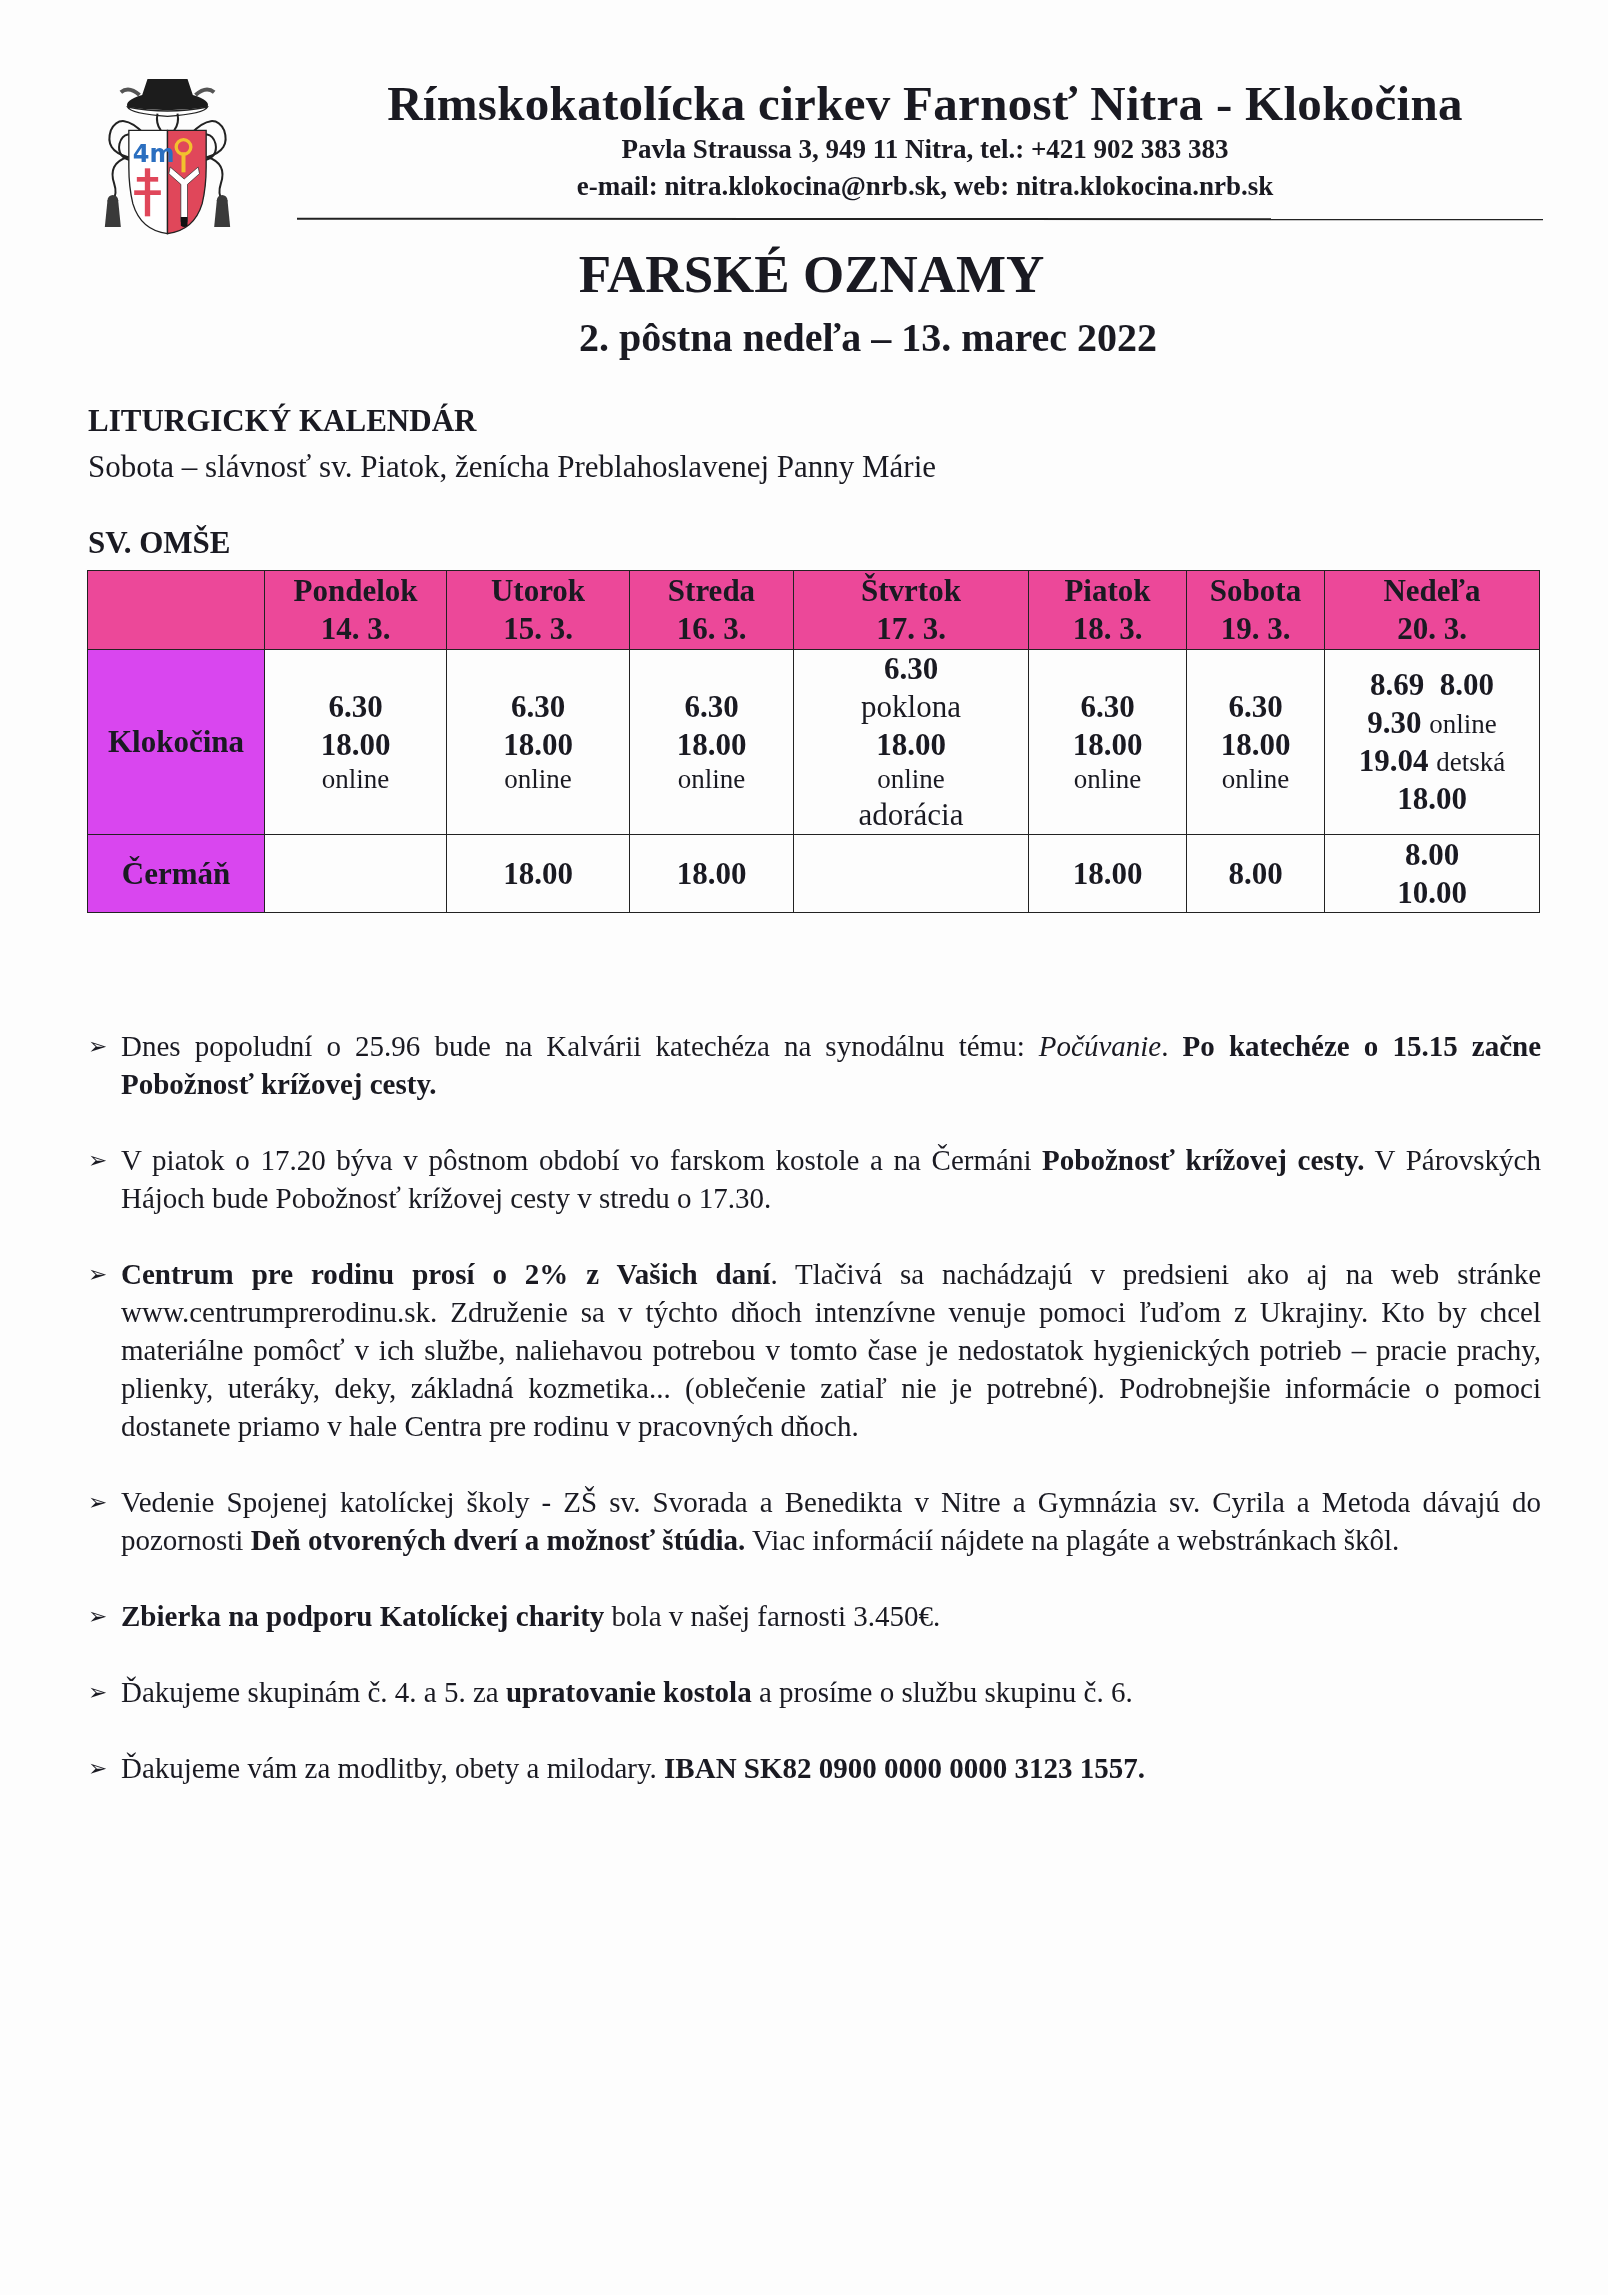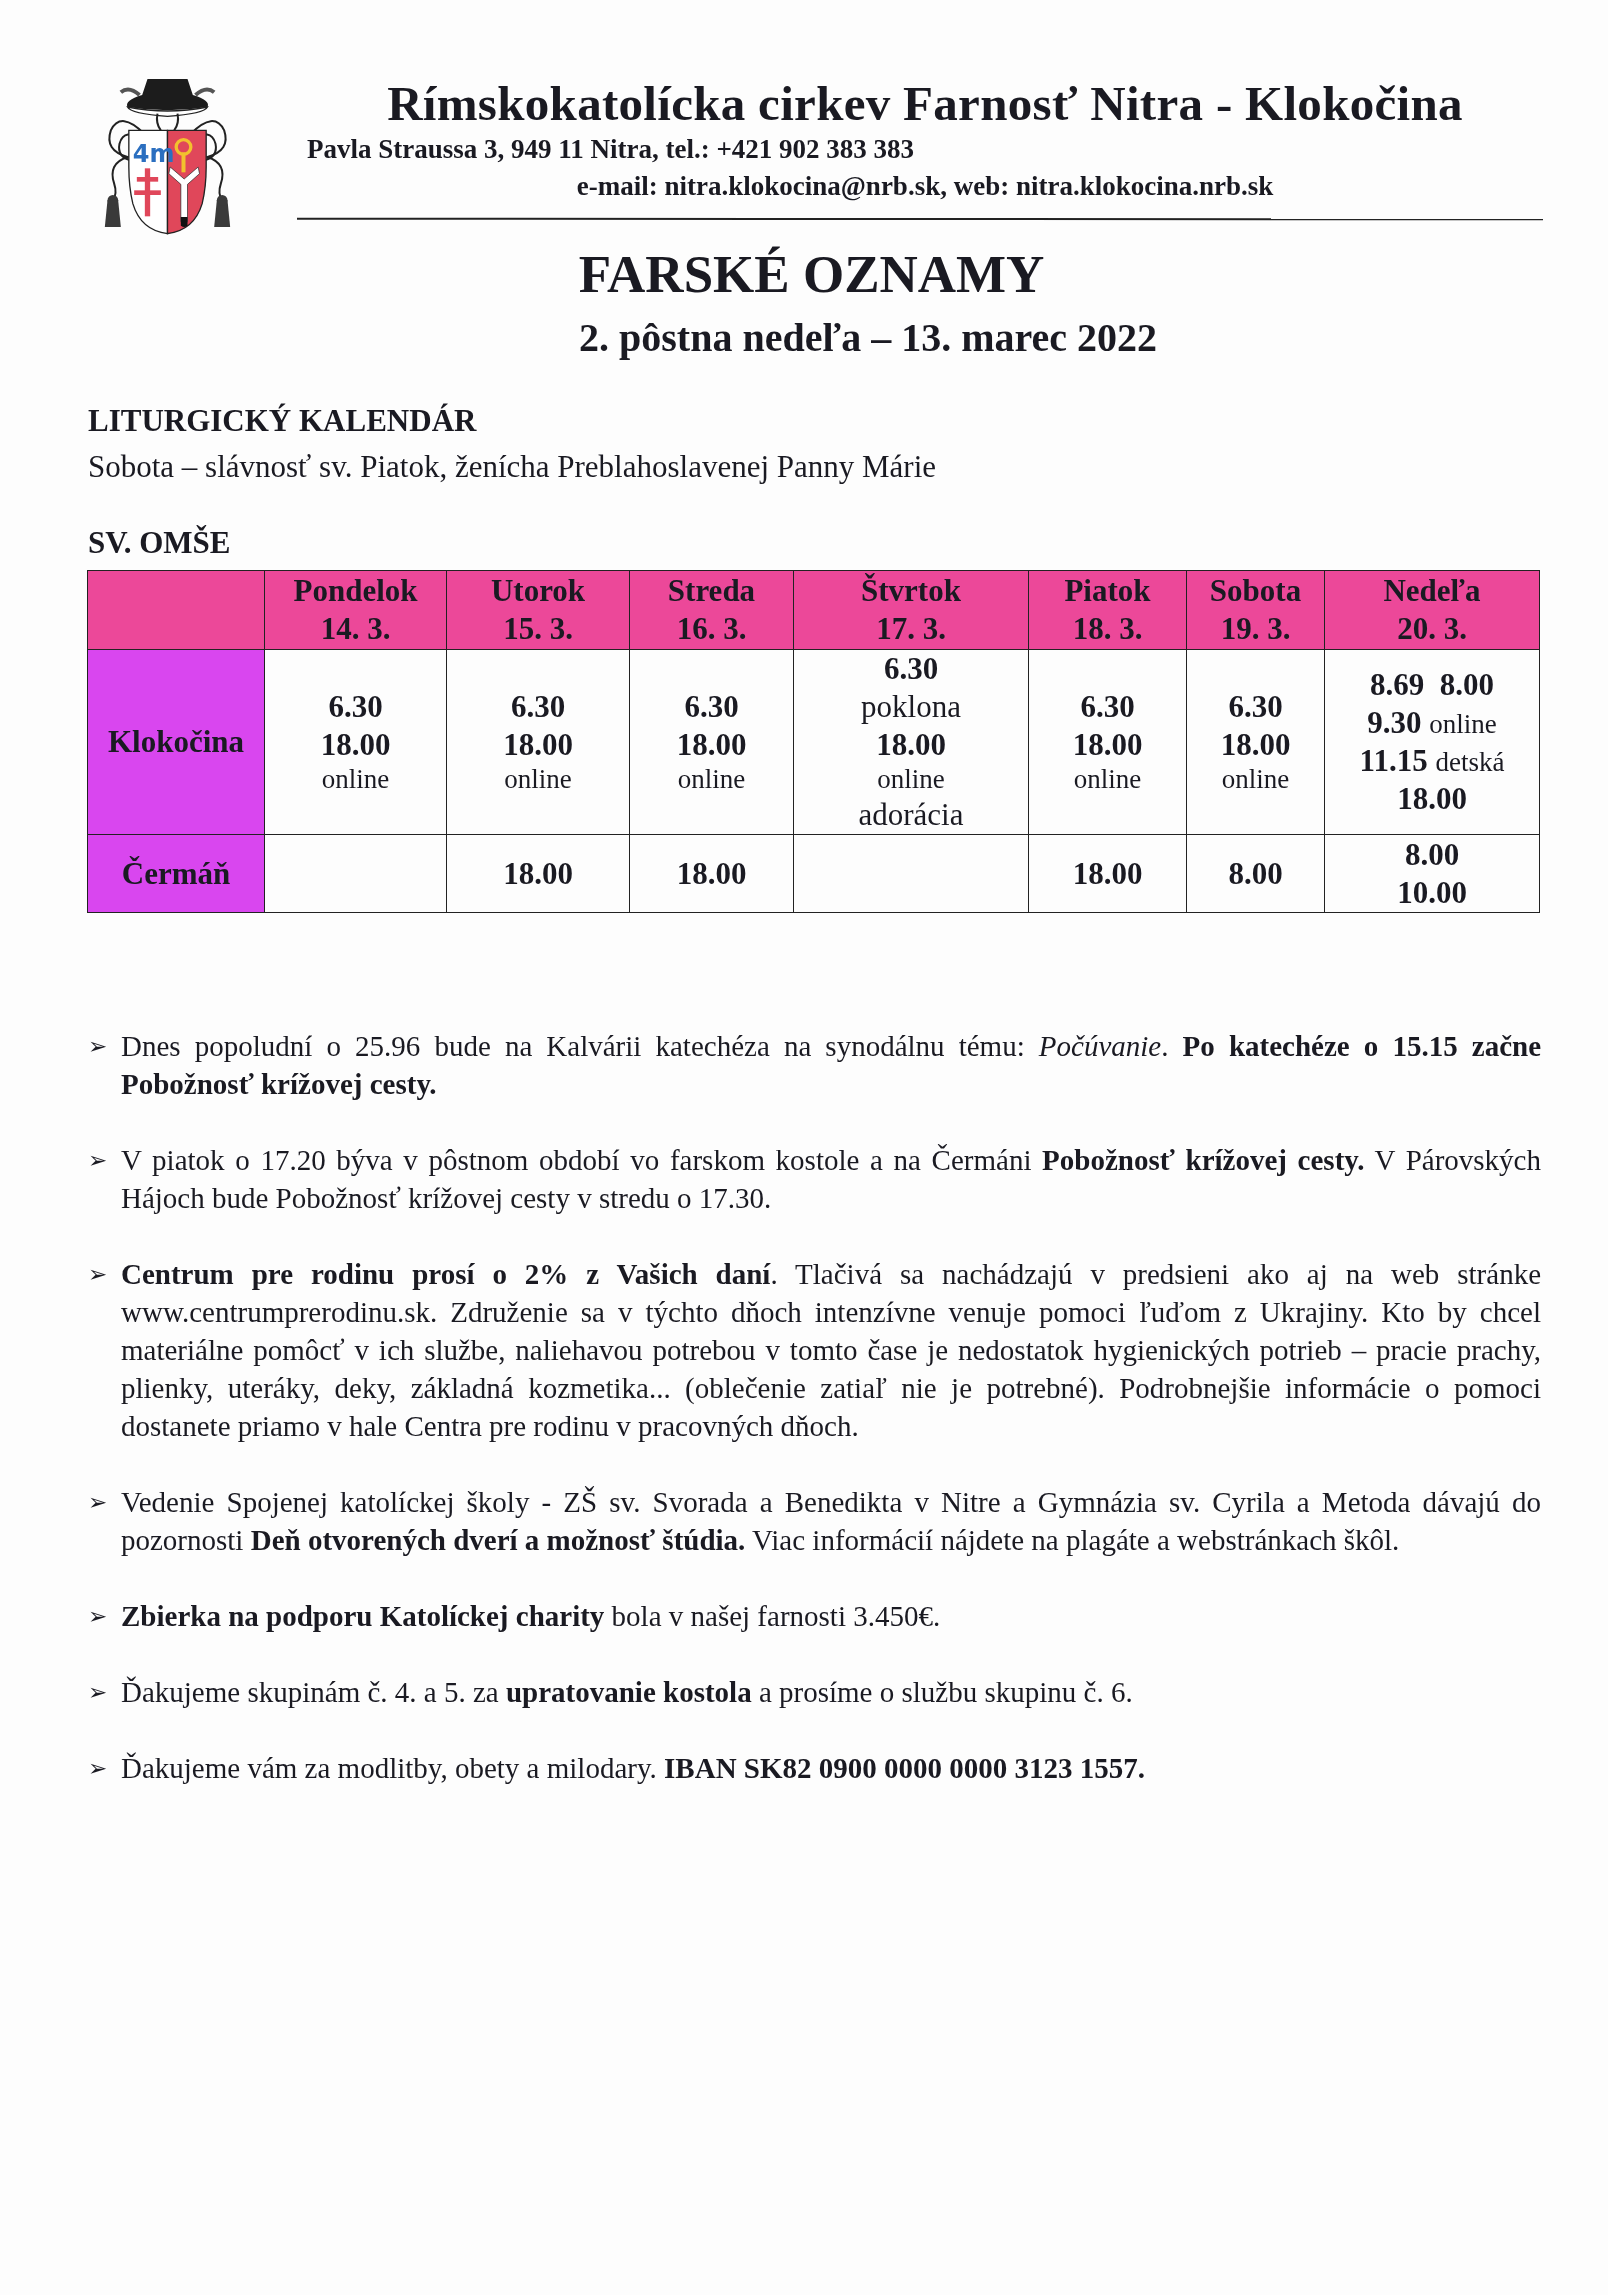--- a/index.html
+++ b/index.html
@@ -4,21 +4,21 @@
 <style>
   html, body { margin: 0; padding: 0; }
   body {
     width: 1609px; height: 2295px; background: #fdfdfd; position: relative; overflow: hidden;
     font-family: "Liberation Serif", "DejaVu Serif", serif; color: #1a1a22;
   }
   .abs { position: absolute; }
   
   #logo { left: 94px; top: 67px; width: 147px; height: 170px; }
   #org-title { left: 307px; top: 75px; width: 1236px; text-align: center; font-size: 49px; font-weight: bold; letter-spacing: 0.3px; white-space: nowrap; }
-  #org-address { left: 307px; top: 134px; width: 1236px; font-size: 27px; font-weight: bold; white-space: nowrap; }
+  #org-address { left: 307px; top: 134px; width: 1236px; text-align: center; font-size: 27px; font-weight: bold; white-space: nowrap; }
   #org-contact { left: 307px; top: 171px; width: 1236px; text-align: center; font-size: 27px; font-weight: bold; white-space: nowrap; }
   #header-rule { left: 297px; top: 218px; width: 1246px; height: 0; border-top: 2px solid #222; transform: rotate(0.03deg); }
 
   #doc-title { left: 0; top: 244px; width: 1623px; text-align: center; font-size: 53px; font-weight: bold; white-space: nowrap; }
   #doc-subtitle { left: 0; top: 314px; width: 1736px; text-align: center; font-size: 40px; font-weight: bold; white-space: nowrap; }
 
   #lit-heading { left: 88px; top: 403px; font-size: 31px; font-weight: bold; white-space: nowrap; }
   #lit-text { left: 88px; top: 449px; font-size: 31px; white-space: nowrap; }
   #mass-heading { left: 88px; top: 525px; font-size: 31px; font-weight: bold; white-space: nowrap; }
 
@@ -171,21 +171,21 @@
           <span class="t-reg">online</span>
         </td>
       <td>
           <span class="t-bold">6.30</span>
           <span class="t-bold">18.00</span>
           <span class="t-reg">online</span>
         </td>
       <td>
         <span class="t-bold" style="white-space:pre">8.69  8.00</span>
         <span class="t-bold"><span>9.30</span> <span class="t-inline-reg">online</span></span>
-        <span class="t-bold"><span>11.15</span> <span class="t-inline-reg">detská</span></span>
+        <span class="t-bold"><span>19.04</span> <span class="t-inline-reg">detská</span></span>
         <span class="t-bold">18.00</span>
       </td>
     </tr>
     <tr class="row-cerm">
       <td class="place">Čermáň</td>
       <td>
           <span class="t-bold"></span>
         </td>
       <td>
           <span class="t-bold">18.00</span>

